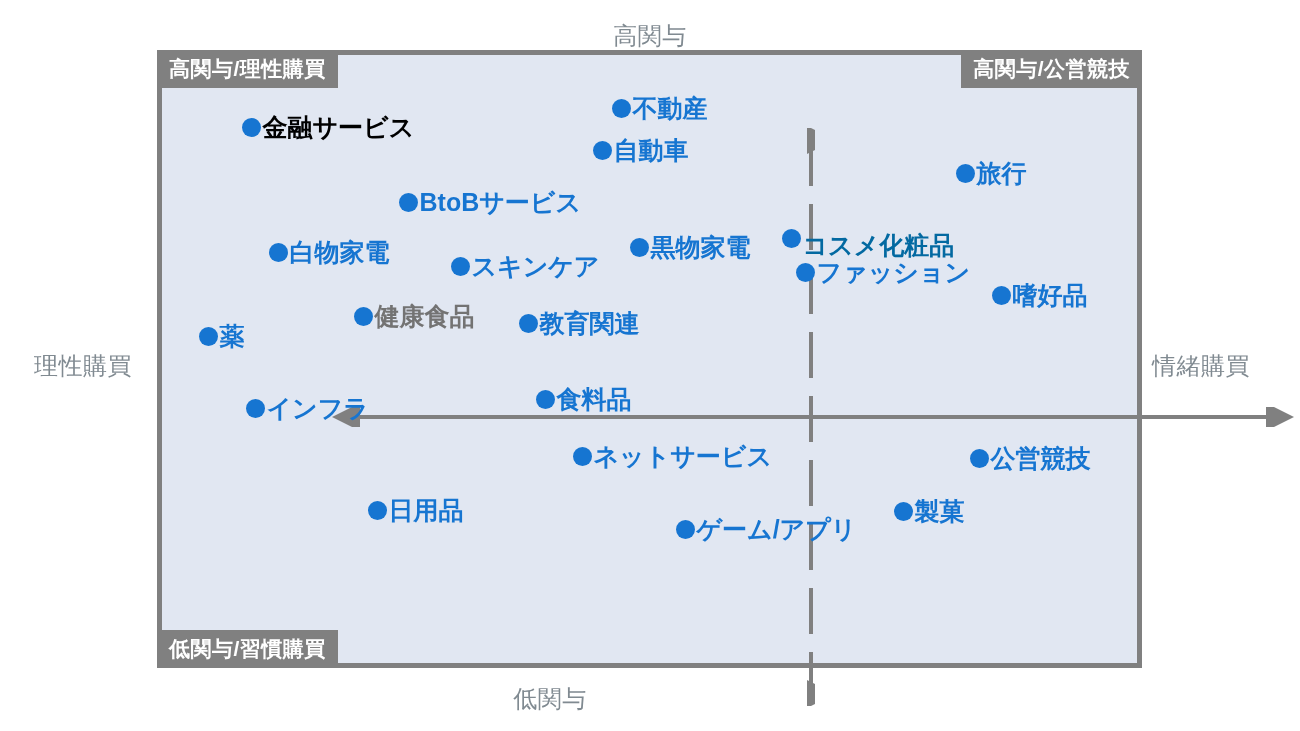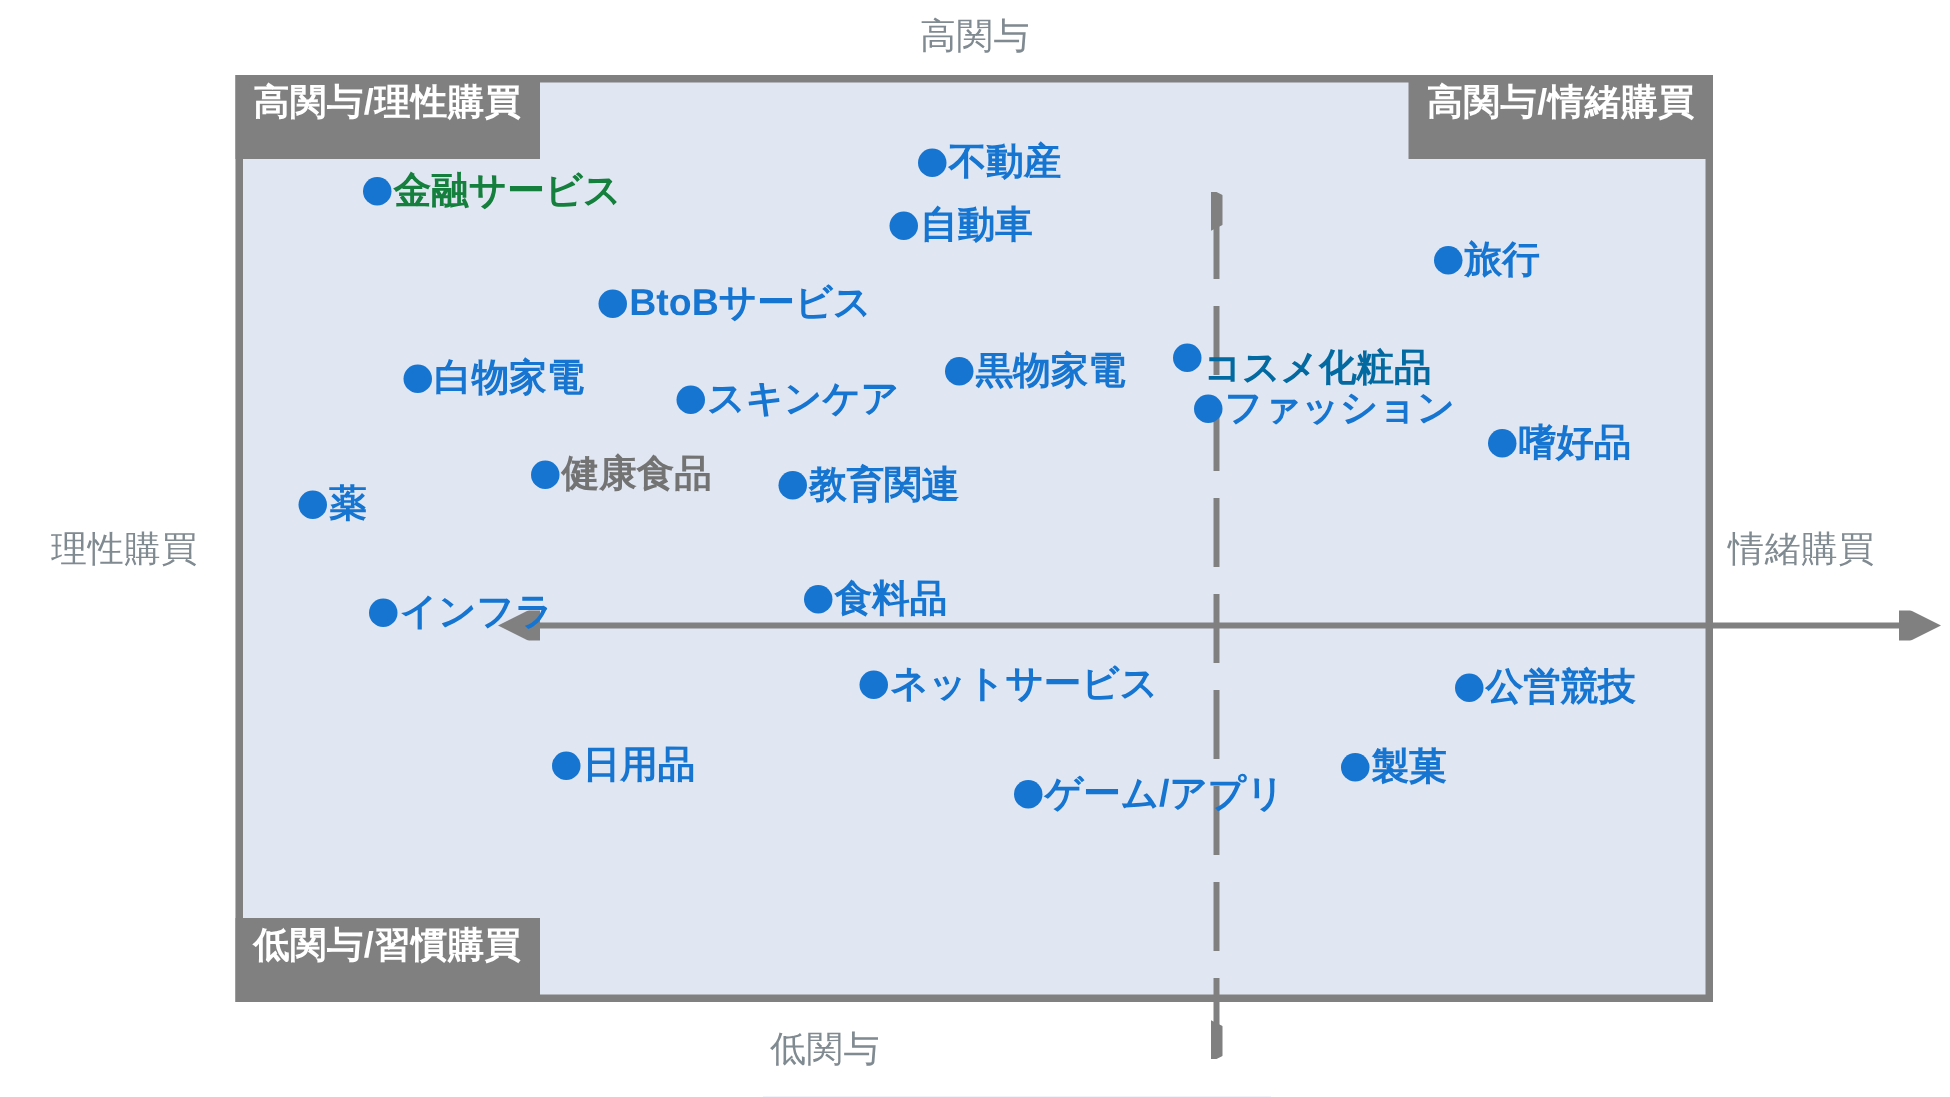--- a/index.html
+++ b/index.html
@@ -15,44 +15,44 @@
 
   
   .axis-caption{
     position:absolute;
     color:#808a91;
     font-size:24px;
     font-weight:400;
     white-space:nowrap;
     letter-spacing:0.5px;
   }
-  #cap-top   {left:0;   top:8px;   width:1300px; text-align:center;}
+  #cap-top   {left:0;   top:20px;   width:1300px; text-align:center;}
   #cap-bottom{left:0;   top:683px; width:1100px; text-align:center;}
   #cap-left  {left:34px;top:350px;}
   #cap-right {left:1152px;top:350px;}
 
   
   #frame{
     position:absolute;
     left:157px; top:50px;
     width:985px; height:618px;
     box-sizing:border-box;
     border:5px solid #808080;
     background:#e1e7f2;
   }
 
   
   .quad-label{
     position:absolute;
     background:#808080;
     color:#ffffff;
-    font-size:24px;
+    font-size:21px;
     font-weight:bold;
     line-height:38px;
-    height:56px;
+    height:38px;
     padding:0 12px;
     white-space:nowrap;
     letter-spacing:0.5px;
     z-index:6;
   }
   #quad-tl{left:157px;  top:50px;}
   #quad-tr{right:158px; top:50px;}
   #quad-bl{left:157px;  bottom:63px;}
   #quad-br{right:158px; bottom:63px;}
 
@@ -125,21 +125,21 @@
         <marker id="hArrowR" markerWidth="7" markerHeight="7" refX="3.5" refY="3.5" orient="auto" markerUnits="strokeWidth">
           <path d="M7,3.5 L0,0 L0,7 Z" fill="#808080"></path>
         </marker>
       </defs>
       <line x1="14" y1="10" x2="948" y2="10" stroke="#808080" stroke-width="4" marker-start="url(#hArrowL)" marker-end="url(#hArrowR)"></line>
     </svg>
 
     <div id="points-layer">
         <div class="pt" style="left: 79.5px; top: 60px;">
           <span class="dot" style="background: rgb(22, 117, 209);"></span>
-          <span class="lbl" style="color: #15803d;">金融サービス</span>
+          <span class="lbl" style="color: #000000;">金融サービス</span>
         </div>
         <div class="pt" style="left: 449.5px; top: 41px;">
           <span class="dot" style="background: rgb(22, 117, 209);"></span>
           <span class="lbl" style="color: rgb(22, 117, 209);">不動産</span>
         </div>
         <div class="pt" style="left: 430.5px; top: 83px;">
           <span class="dot" style="background: rgb(22, 117, 209);"></span>
           <span class="lbl" style="color: rgb(22, 117, 209);">自動車</span>
         </div>
         <div class="pt" style="left: 793.5px; top: 106px;">
@@ -211,16 +211,16 @@
           <span class="lbl" style="color: rgb(22, 117, 209);">日用品</span>
         </div>
         <div class="pt" style="left: 513.5px; top: 462px;">
           <span class="dot" style="background: rgb(22, 117, 209);"></span>
           <span class="lbl" style="color: rgb(22, 117, 209);">ゲーム/アプリ</span>
         </div>
       </div>
   </div>
 
   <div class="quad-label" id="quad-tl">高関与/理性購買</div>
-  <div class="quad-label" id="quad-tr">高関与/情緒購買</div>
+  <div class="quad-label" id="quad-tr">高関与/公営競技</div>
   <div class="quad-label" id="quad-bl">低関与/習慣購買</div>
 
 </div>
 
 </body></html>

